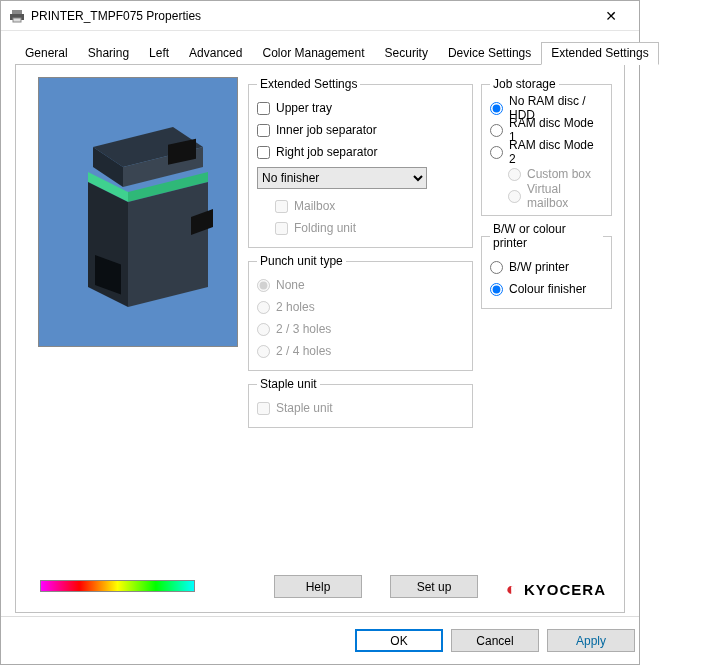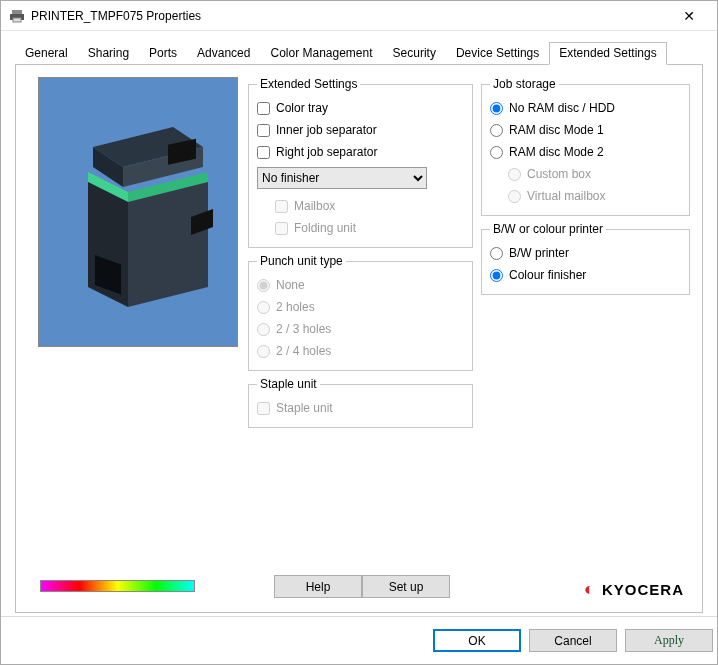--- a/index.html
+++ b/index.html
@@ -1,17 +1,17 @@
 <!DOCTYPE html>
 <html><head>
 <meta charset="utf-8">
 <style>
   * { box-sizing: border-box; font-family: "Segoe UI", Tahoma, sans-serif; font-size: 12px; }
   body { margin: 0; background: #fff; }
-  .window { width: 718px; height: 665px; background: #fff; border: 1px solid #aaa; position: relative; }
+  .window { width: 640px; height: 665px; background: #fff; border: 1px solid #aaa; position: relative; }
   .titlebar { height: 30px; display: flex; align-items: center; padding: 0 8px; border-bottom: 1px solid #e5e5e5; }
   .titlebar .icon { width: 16px; height: 16px; margin-right: 6px; display:flex;align-items:center;justify-content:center; }
   .titlebar .title { flex: 1; }
   .titlebar .close { width: 40px; text-align: center; font-size: 14px; cursor: default; }
   .content { padding: 10px 14px 0 14px; }
   .tabs { display: flex; border-bottom: 1px solid #c0c0c0; height: 24px; }
   .tab { padding: 3px 9px 0 9px; border: 1px solid transparent; border-bottom: none; cursor: default; position: relative; top: 1px; white-space: nowrap; }
   .tab.active { border-color: #c0c0c0; background: #fff; border-bottom: 1px solid #fff; }
   .tabpanel { border: 1px solid #c0c0c0; border-top: none; height: 548px; padding: 12px; position: relative; }
   .cols { display: flex; height: 100%; }
@@ -20,29 +20,29 @@
   .col-right { flex: 1; padding-left: 8px; }
   .printer-img { width: 200px; height: 270px; background: #5a8cc8; margin: 0 auto 10px auto; display:flex; align-items:center; justify-content:center; border:1px solid #888;}
   .rainbow { width: 155px; height: 12px; margin: 0 12px 8px 12px; background: linear-gradient(to right, #ff00ff, #ff0000, #ffff00, #00ff00, #00ffff); border:1px solid #888;}
   fieldset { border: 1px solid #c8c8c8; margin: 0 0 6px 0; padding: 6px 8px 8px 8px; }
   legend { padding: 0 3px; }
   .chk, .rad { display: flex; align-items: center; height: 22px; gap: 6px; }
   .chk.disabled, .rad.disabled { color: #9a9a9a; }
   .chk.disabled input, .rad.disabled input { accent-color: #bbb; }
   .chk.indent, .rad.indent { padding-left: 18px; }
   select.combo { width: 170px; height: 22px; margin: 4px 0 6px 0; background:#e9e9e9; border:1px solid #999;}
-  .live-btns { position:absolute; bottom: 14px; left: 258px; display:flex; align-items:center; }
+  .live-btns { position:absolute; bottom: 14px; left: 258px; display:flex; gap: 28px; align-items:center; }
   .btn { min-width: 88px; height: 23px; border: 1px solid #adadad; background: #e1e1e1; cursor: default; display:inline-flex;align-items:center;justify-content:center; padding:0 12px;}
   .logo { position:absolute; bottom: 12px; right: 18px; display:flex;align-items:center;gap:6px; font-weight:bold; letter-spacing:1px; color:#000;}
   .logo .sym { color:#d7262e; font-size:18px; }
   .logo .txt { font-size:15px;}
   .footer { position:absolute; bottom:0; left:0; right:0; height:48px; border-top:1px solid #dcdcdc; display:flex; justify-content:flex-end; align-items:center; padding-right:4px; gap:8px;}
   .footer .btn { min-width:88px; }
   .footer .btn.default-btn { border:2px solid #0078d7; background:#fff;}
-  .footer .btn.disabled { color:#14532d;font-family:Liberation Serif, serif; }
+  .footer .btn.disabled { color:#0369a1; }
   input[type=checkbox], input[type=radio]{ width:13px;height:13px; margin:0;}
 </style>
 </head>
 <body>
 
 <div class="window">
   <div class="titlebar">
     <span class="icon">
       <svg width="16" height="16" viewBox="0 0 16 16">
           <rect x="3" y="2" width="10" height="4" fill="#888"></rect>
@@ -51,21 +51,21 @@
         </svg>
     </span>
     <span class="title">PRINTER_TMPF075 Properties</span>
     <span class="close">✕</span>
   </div>
 
   <div class="content">
     <div class="tabs">
       <div class="tab">General</div>
       <div class="tab">Sharing</div>
-      <div class="tab">Ports</div>
+      <div class="tab">Left</div>
       <div class="tab">Advanced</div>
       <div class="tab">Color Management</div>
       <div class="tab">Security</div>
       <div class="tab">Device Settings</div>
       <div class="tab active">Extended Settings</div>
     </div>
 
     <div class="tabpanel">
       <div class="cols">
 
@@ -88,21 +88,21 @@
           </div>
           <div style="flex:1"></div>
           <div class="rainbow"></div>
         </div>
 
         <div class="col-mid">
           <fieldset>
             <legend>Extended Settings</legend>
             <label class="chk">
                 <input type="checkbox" style="">
-                <span>Color tray</span>
+                <span>Upper tray</span>
               </label>
             <label class="chk">
                 <input type="checkbox" style="">
                 <span>Inner job separator</span>
               </label>
             <label class="chk">
                 <input type="checkbox" style="">
                 <span>Right job separator</span>
               </label>
             <select class="combo">

